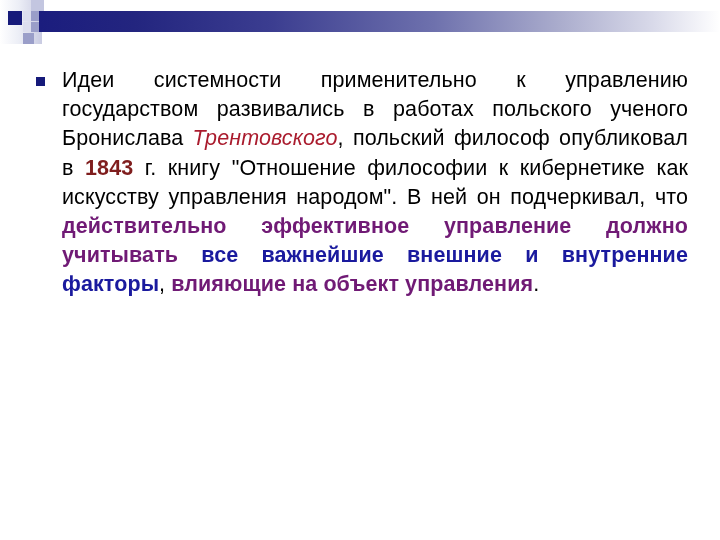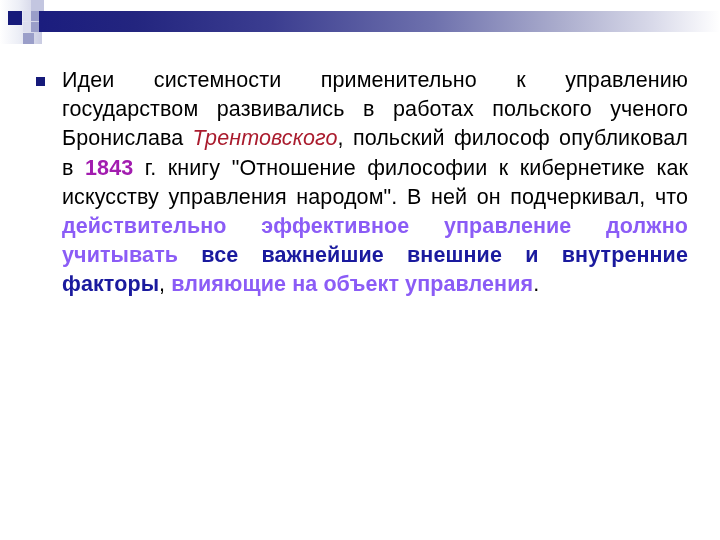--- a/index.html
+++ b/index.html
@@ -76,23 +76,23 @@
     flex: 1 1 auto;
     text-align: justify;
     text-justify: inter-word;
     font-size: 21.5px;
     line-height: 29.2px;
     color: #000000;
     letter-spacing: 0.1px;
   }
 
   .t-red      { color: #aa1c2e; font-style: italic; }
-  .t-red-b    { color: #a21caf; font-weight: bold; }
+  .t-red-b    { color: #7f1d1d; font-weight: bold; }
   .t-blue-b   { color: #1a1a9e; font-weight: bold; }
-  .t-black-b  { color: #8b5cf6; font-weight: bold; }
+  .t-black-b  { color: #701a75; font-weight: bold; }
   .t-black    { color: #000000; }
 </style>
 </head>
 <body>
 
 <div id="slide-header">
   <div class="hdr-fade-left"></div>
 
   <div class="sq sq-pale" style="left:31px; top:0px;  width:13px; height:11px;"></div>
   <div class="sq sq-light" style="left:31px; top:0px;  width:13px; height:11px;"></div>

